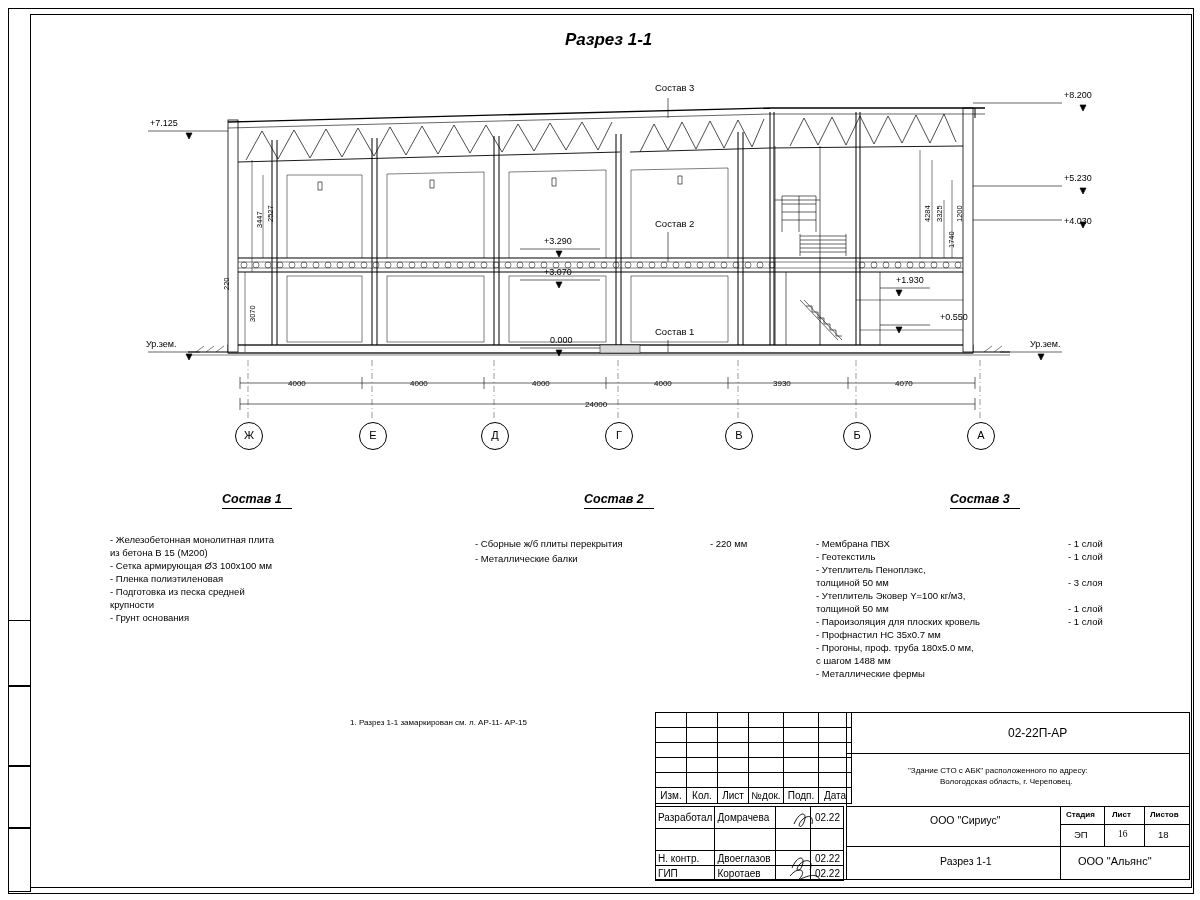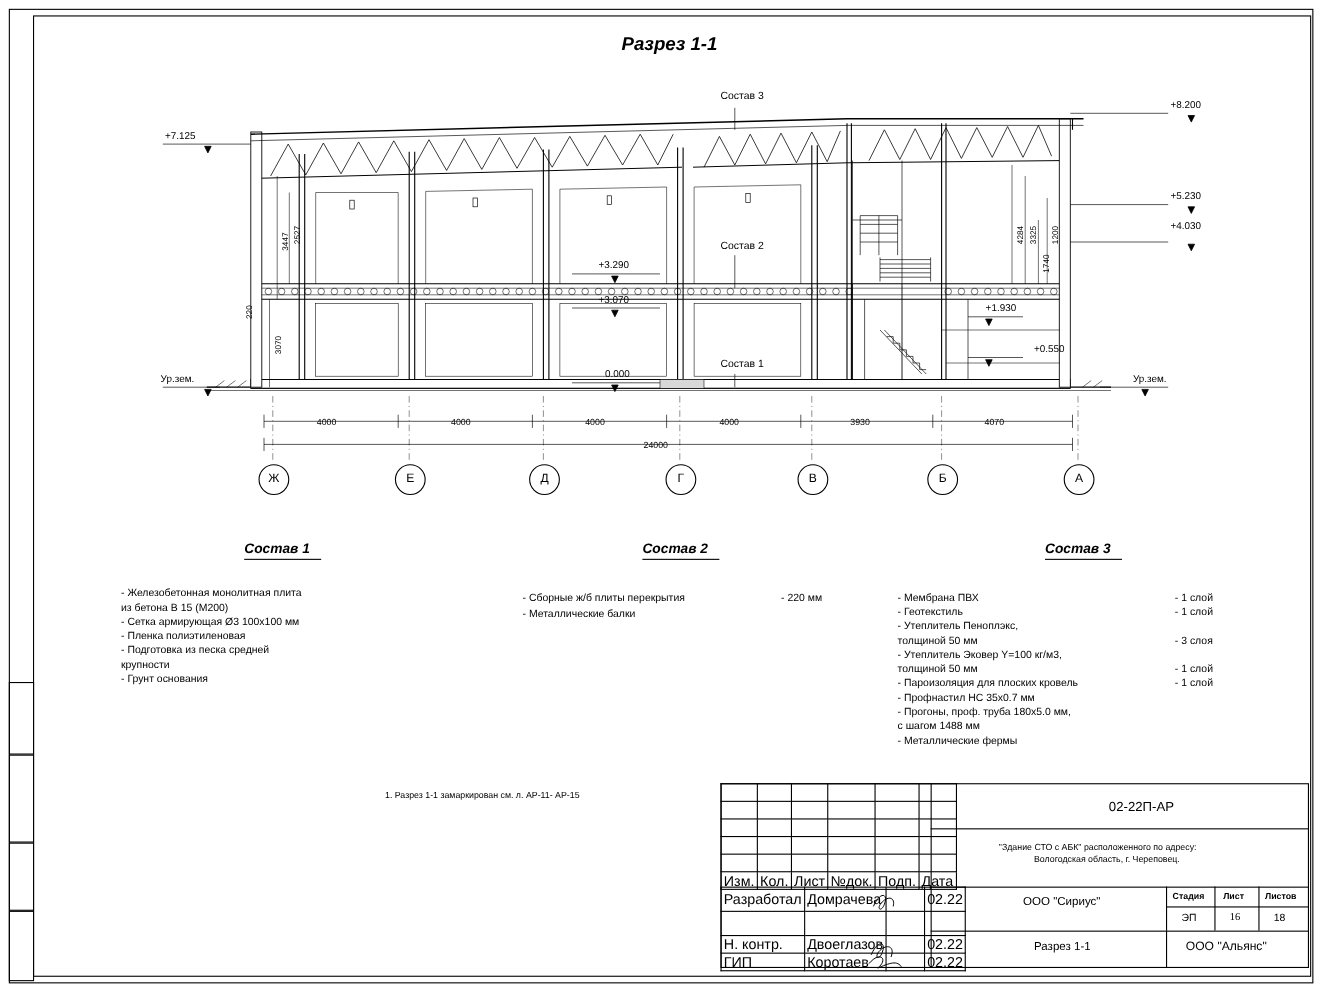--- a/index.html
+++ b/index.html
@@ -10,21 +10,21 @@
   .frame-inner{position:absolute;left:30px;top:14px;width:1160px;height:872px;border:1px solid #000;}
   .stub{position:absolute;border:1px solid #000;box-sizing:border-box;}
   .title{position:absolute;font-style:italic;font-weight:bold;font-size:17px;}
   .sub{position:absolute;font-style:italic;font-weight:bold;font-size:12.5px;}
   .t{position:absolute;font-size:9.5px;white-space:nowrap;}
   .t8{position:absolute;font-size:8px;white-space:nowrap;}
   .t7{position:absolute;font-size:7px;white-space:nowrap;}
   .vt{position:absolute;font-size:7.5px;white-space:nowrap;transform-origin:0 0;transform:rotate(-90deg);}
   .lvl{position:absolute;font-size:9px;white-space:nowrap;}
   .circ{position:absolute;width:26px;height:26px;border:1px solid #000;border-radius:50%;font-size:11px;text-align:center;line-height:25px;}
-  table.tb{position:absolute;border-collapse:collapse;font-size:13px;}
+  table.tb{position:absolute;border-collapse:collapse;font-size:10px;}
   table.tb td{border:1px solid #000;padding:0 2px;height:14px;vertical-align:middle;}
   .ctr{text-align:center;}
   svg{position:absolute;left:0;top:0;}
 </style>
 </head>
 <body>
 
 <div id="sheet">
 
   <div class="frame-outer"></div>
@@ -286,21 +286,21 @@
         <line x1="856" y1="360" x2="856" y2="418"></line>
         <line x1="980" y1="360" x2="980" y2="418"></line>
       </g>
     </g>
   </svg>
 
   <div class="lvl" style="left:150px;top:118px;">+7.125</div>
   <div class="lvl" style="left:146px;top:339px;">Ур.зем.</div>
   <div class="lvl" style="left:1064px;top:90px;">+8.200</div>
   <div class="lvl" style="left:1064px;top:173px;">+5.230</div>
-  <div class="lvl" style="left:1064px;top:200px;">+4.030</div>
+  <div class="lvl" style="left:1064px;top:216px;">+4.030</div>
   <div class="lvl" style="left:1030px;top:339px;">Ур.зем.</div>
 
   <div class="lvl" style="left:544px;top:236px;">+3.290</div>
   <div class="lvl" style="left:544px;top:267px;">+3.070</div>
   <div class="lvl" style="left:550px;top:335px;">0.000</div>
   <div class="lvl" style="left:896px;top:275px;">+1.930</div>
   <div class="lvl" style="left:896px;top:312px;margin-left:44px;">+0.550</div>
 
   <div class="t" style="left:655px;top:82px;">Состав 3</div>
   <div class="t" style="left:655px;top:218px;">Состав 2</div>

